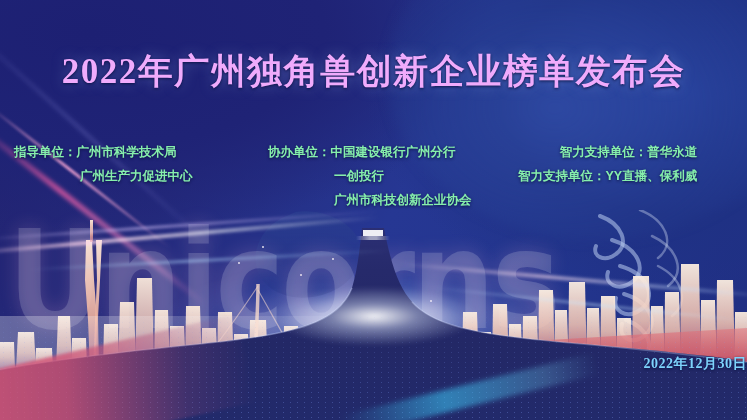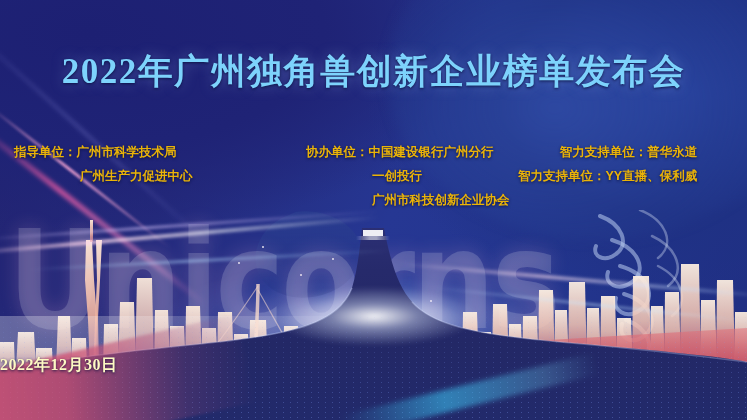--- a/index.html
+++ b/index.html
@@ -152,55 +152,55 @@
 
   
   #main-title {
     position:absolute;
     left:0; right:0; top:48px;
     text-align:center;
     font-family:"Liberation Serif", "DejaVu Serif", serif;
     font-weight:bold;
     font-size:35px;
     letter-spacing:1.5px;
-    color:#7dd3fc;
+    color:#f0abfc;
     text-shadow:0 1px 3px rgba(8,14,60,.85), 0 0 14px rgba(160,195,255,.35);
     white-space:nowrap;
   }
 
   #credits {
     position:absolute;
     left:0; right:0; top:140px;
     height:70px;
   }
   .credit-col {
     position:absolute;
     top:0;
     font-size:12.5px;
     font-weight:bold;
     line-height:24px;
-    color:#eab308;
+    color:#86efac;
     text-shadow:0 1px 3px rgba(10,16,60,.9);
     white-space:nowrap;
   }
   .credit-col.col1 { left:14px; }
-  .credit-col.col2 { left:268px;margin-left:38px; }
+  .credit-col.col2 { left:268px; }
   .credit-col.col3 { left:518px;text-align:right; }
   .credit-line { height:24px; }
   .credit-line.indent-1 { padding-left:66px; }
 
   #event-date {
     position:absolute;
     left:0; right:0; top:355px;
-    text-align:left;
+    text-align:right;
     font-family:"Liberation Serif", "DejaVu Serif", serif;
     font-weight:bold;
-    font-size:16px;
+    font-size:14px;
     letter-spacing:.5px;
-    color:#fef9c3;
+    color:#7dd3fc;
     text-shadow:0 1px 3px rgba(8,14,60,.9);
   }
 
   
   .sparkle { position:absolute; width:2px; height:2px; border-radius:50%;
     background:rgba(255,255,255,.85); }
 </style>
 </head>
 <body>
 

